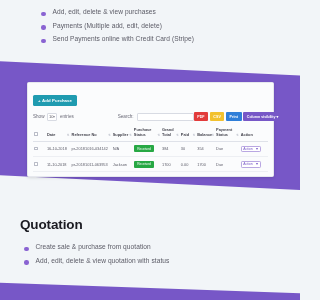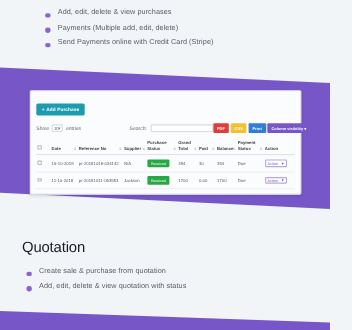--- a/index.html
+++ b/index.html
@@ -226,21 +226,21 @@
   .c-act  { width:12%; }
 
   
   #bottom-section {
     position:absolute;
     left:20px; top:217px;
     z-index:3;
   }
   #quotation-title {
     font-size:13.5px;
-    font-weight:normal;
+    font-weight:bold;
     color:#1b1b22;
     letter-spacing:-.01em;
     margin-bottom:11px;
   }
   #bottom-section .bullet-row { margin-left:4px; }
 </style>
 </head>
 <body>
 
 <div class="band" id="band-main"></div>

